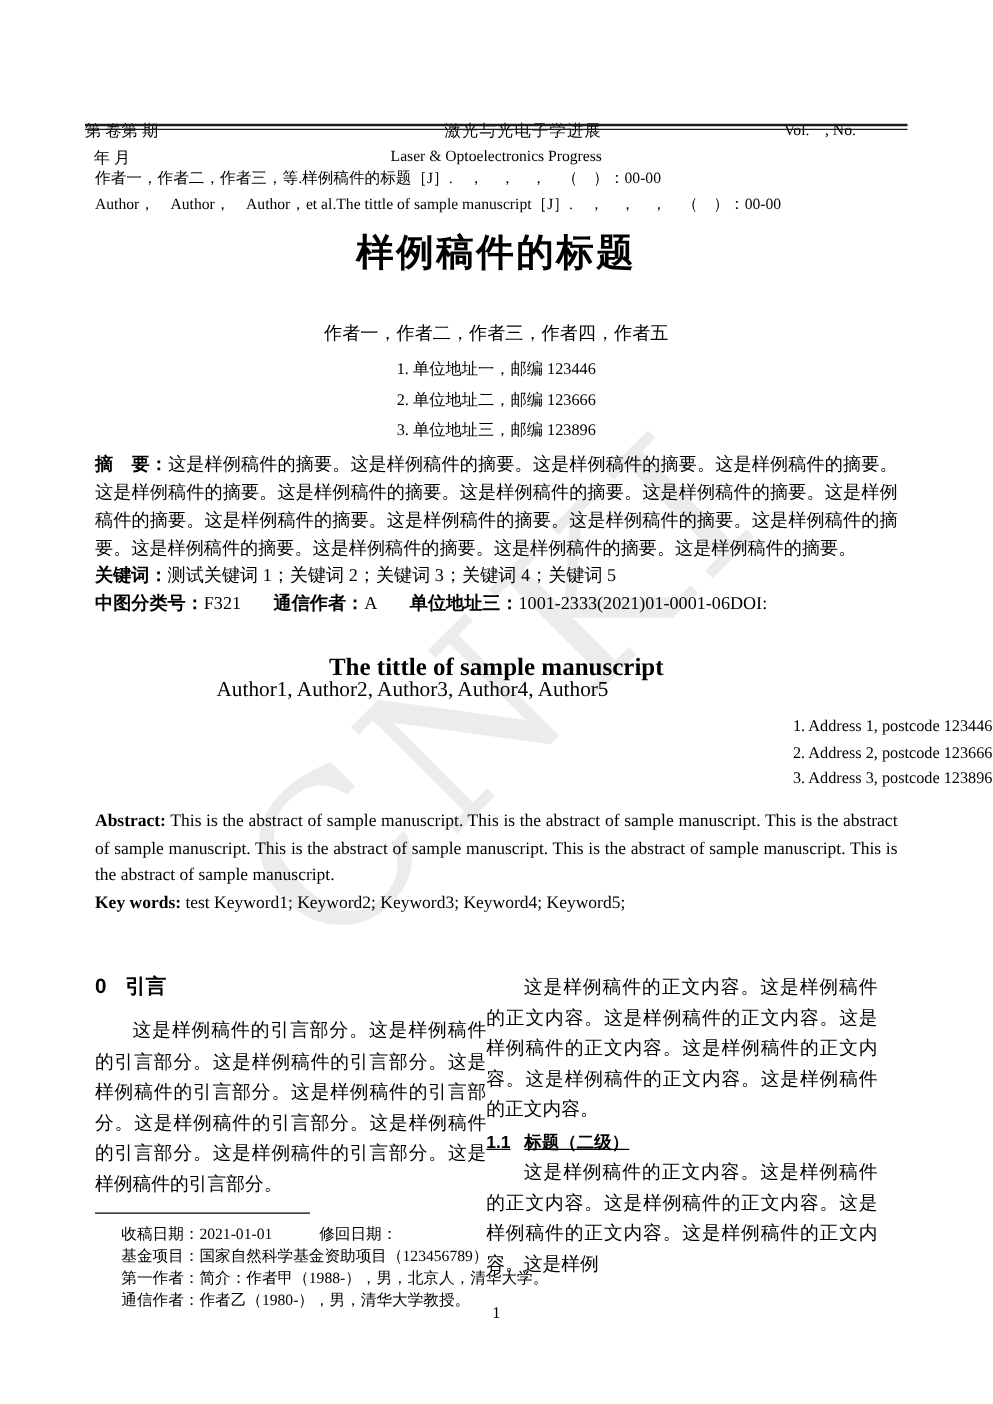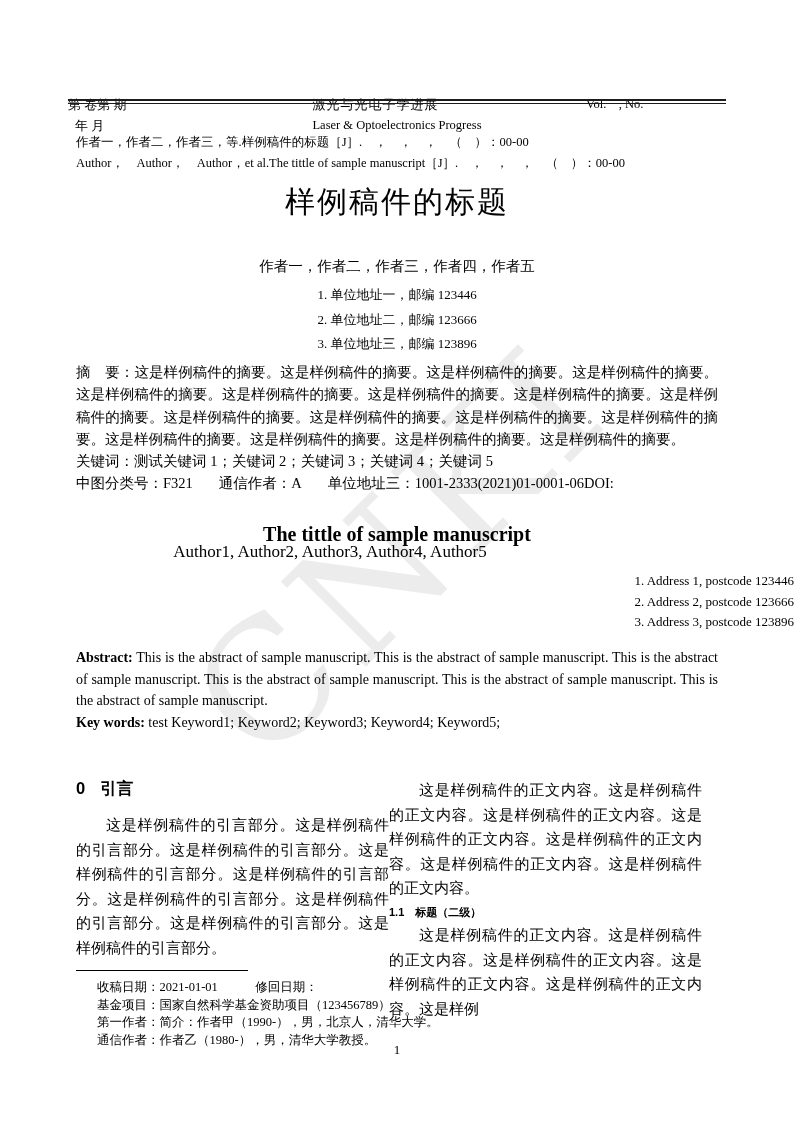--- a/index.html
+++ b/index.html
@@ -3,36 +3,36 @@
 <meta charset="utf-8">
 <style>
   html,body { margin:0; padding:0; background:#ffffff; }
   .page {
     position:relative; width:794px; height:1123px; margin:0 auto;
     background:#ffffff; color:#000;
     font-family:"Liberation Serif","DejaVu Serif",serif;
     overflow:hidden;
   }
   .layer { position:absolute; z-index:1; }
-  .hei { font-family:"Liberation Sans","DejaVu Sans",sans-serif; font-weight:normal; }
+  .hei { font-family:"Liberation Sans","DejaVu Sans",sans-serif; font-weight:bold; }
 
   .watermark {
     position:absolute; left:400px; top:552px; z-index:0;
     transform:translate(-50%,-50%) rotate(-45deg);
     font-family:"DejaVu Serif",serif; font-size:165px; letter-spacing:10px;
     color:#ececec; white-space:nowrap; user-select:none;
   }
 
   
   .hdr { top:58px; left:68px; width:658px; display:flex; justify-content:space-between; font-size:13px; line-height:21px;margin-top:36px; }
   .hdr-left { width:140px; }
   .hdr-left .l2 { padding-left:7px; }
-  .hdr-center { text-align:left; letter-spacing:1px; }
+  .hdr-center { text-align:right; letter-spacing:1px; }
   .hdr-center .en { font-size:12.5px; letter-spacing:0; }
-  .hdr-right { width:140px; text-align:left; font-size:12.5px; }
+  .hdr-right { width:140px; text-align:center; font-size:12.5px; }
   .hdr-rule { top:99px; left:68px; width:658px; height:2px; border-top:2px solid #1c1c1c; border-bottom:1px solid #1c1c1c; }
 
   
   .cite { top:112px; left:76px; width:648px; font-size:12.5px; line-height:20.5px;margin-top:20px; }
 
   
   .cn-title { top:182px; left:0; width:794px; text-align:center; font-size:30px; letter-spacing:2px; }
   .cn-authors { top:257px; left:0; width:794px; text-align:center; font-size:14.5px; }
   .cn-addr { top:283px; left:0; width:794px; text-align:center; font-size:13px; line-height:24.5px; }
 
@@ -46,21 +46,21 @@
   .en-addr { top:571px; left:0; width:794px; text-align:right; font-size:13px; line-height:20.5px; }
   .en-abs { top:647px; left:76px; width:642px; font-size:14px; line-height:21.6px; text-align:justify; }
   .en-abs p { margin:0; }
   .en-abs b { font-family:"Liberation Serif","DejaVu Serif",serif; }
 
   
   .cols { top:778px; left:76px; width:642px; display:flex; gap:0; }
   .col { width:313px; }
   .col h3 { font-size:16.5px; margin:0 0 13px 0; font-weight:bold; }
   .col h3 .num { margin-right:15px; }
-  .col h4 { font-size:11px; margin:4px 0 3px 0; font-weight:bold; }
+  .col h4 { font-size:14px; margin:4px 0 3px 0; font-weight:bold;text-decoration:underline; }
   .col h4 .num { margin-right:11px; }
   .col p { margin:0; font-size:15px; line-height:24.6px; text-align:justify; text-indent:2em; }
 
   
   .fn-rule { top:970px; left:76px; width:172px; border-top:1px solid #000; height:0; }
   .fns { top:979px; left:97px; width:580px; font-size:12.5px; line-height:17.6px; }
   .page-num { top:1042px; left:0; width:794px; text-align:center; font-size:13px; }
 </style>
 </head>
 <body>
@@ -123,19 +123,19 @@
       <p>这是样例稿件的正文内容。这是样例稿件的正文内容。这是样例稿件的正文内容。这是样例稿件的正文内容。这是样例稿件的正文内容。这是样例稿件的正文内容。这是样例稿件的正文内容。</p>
       <h4 class="hei"><span class="num">1.1</span><span>标题（二级）</span></h4>
       <p>这是样例稿件的正文内容。这是样例稿件的正文内容。这是样例稿件的正文内容。这是样例稿件的正文内容。这是样例稿件的正文内容。这是样例</p>
     </div>
   </div>
 
   <div class="layer fn-rule"></div>
   <div class="layer fns">
     <div>收稿日期：2021-01-01　　　修回日期：</div>
     <div>基金项目：国家自然科学基金资助项目（123456789）</div>
-    <div>第一作者：简介：作者甲（1990-），男，北京人，清华大学。</div>
+    <div>第一作者：简介：作者甲（1988-），男，北京人，清华大学。</div>
     <div>通信作者：作者乙（1980-），男，清华大学教授。</div>
   </div>
 
   <div class="layer page-num">1</div>
 
 </div>
 
 </body></html>

